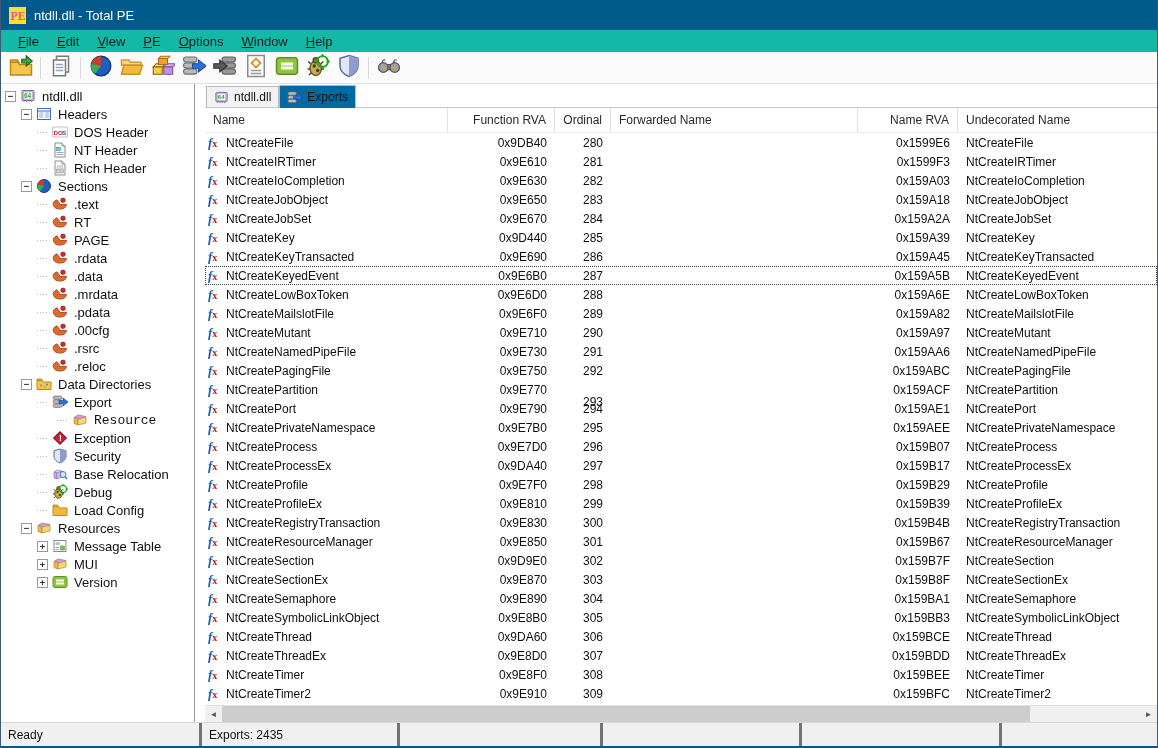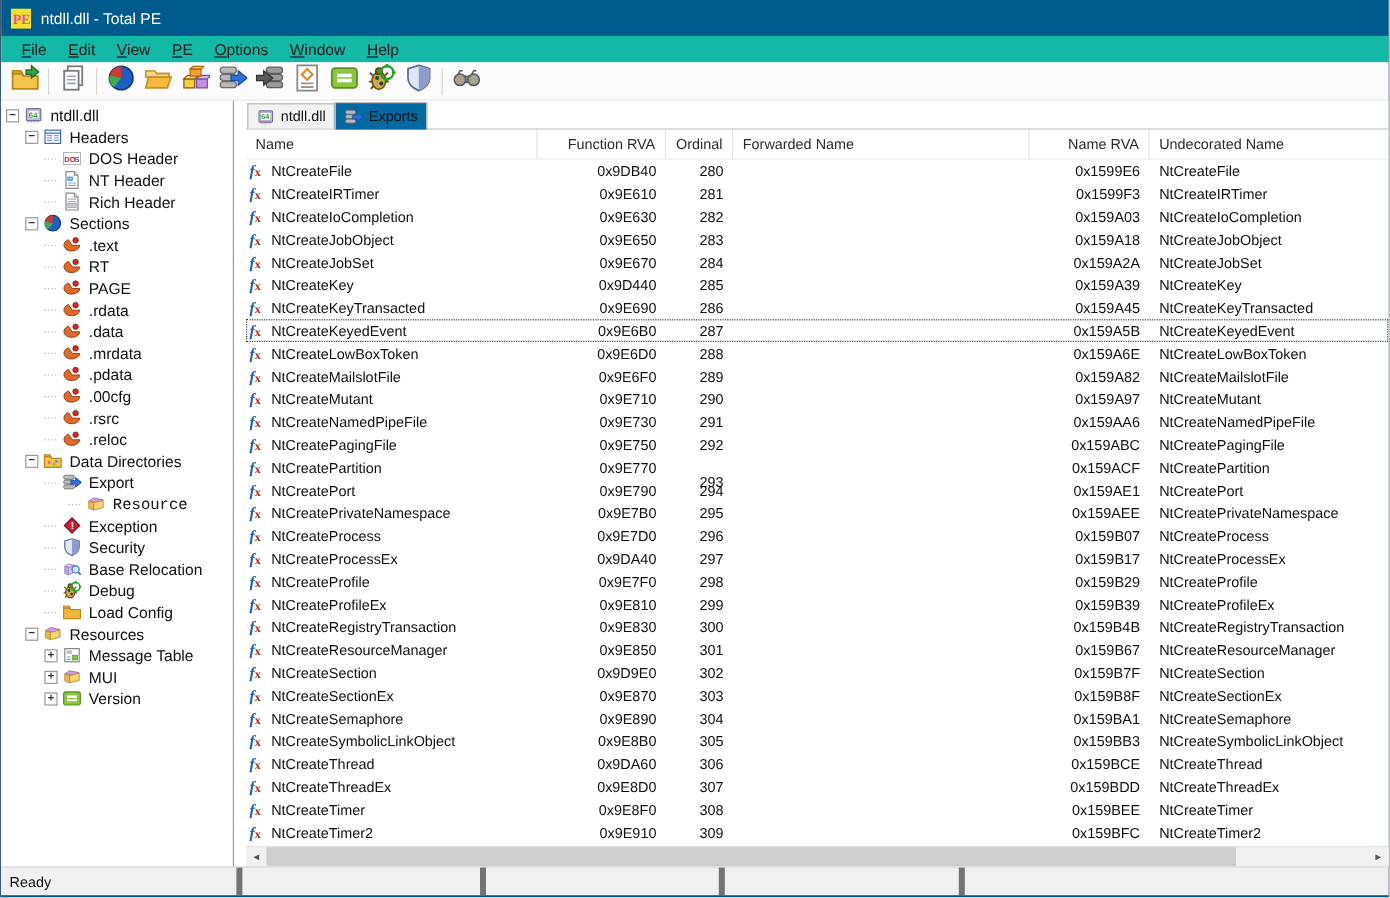--- a/index.html
+++ b/index.html
@@ -71,21 +71,21 @@
   .hscroll { height:17px; flex:0 0 auto; background:#f0f0f0; border-top:1px solid #e0e0e0;
              display:flex; align-items:center; }
   .harrow { width:17px; height:16px; display:flex; align-items:center; justify-content:center;
             color:#555; font-size:8px; background:#f0f0f0; }
   .htrack { flex:1; height:16px; display:flex; }
   .hthumb { width:88%; height:16px; background:#cdcdcd; }
 
   
   .statusbar { height:24px; background:#f0f0f0; border-top:1px solid #d7d7d7; display:flex;
                align-items:stretch; font-size:12px; color:#111; flex:0 0 auto; }
-  .status-seg { display:flex; align-items:center; padding-left:7px; border-right:5px solid #737373; }
+  .status-seg { display:flex; align-items:center; padding-left:7px; border-right:3px solid #737373; }
   .status-seg:last-child { border-right:none; }
   .window-bottom { height:2px; background:#005A8C; flex:0 0 auto; }
 </style>
 </head>
 <body>
 
 <div class="window">
   <div class="titlebar" style="background: rgb(0, 90, 140); color: rgb(255, 255, 255);">
     <span class="appicon">
         <svg viewBox="0 0 16 16">
@@ -900,19 +900,20 @@
         <span class="htrack">
             <span class="hthumb"></span>
           </span>
         <span class="harrow">►</span>
       </div>
     </div>
   </div>
 
   <div class="statusbar">
       <div class="status-seg" style="width: 201px;">Ready</div>
+      <div class="status-seg" style="width: 198px;">Exports: 2435</div>
       <div class="status-seg" style="width: 203px;"></div>
       <div class="status-seg" style="width: 199px;"></div>
       <div class="status-seg" style="width: 200px;"></div>
       <div class="status-seg" style="flex: 1 1 0%;"></div>
     </div>
   <div class="window-bottom" style="background: rgb(0, 90, 140);"></div>
 </div>
 
 </body></html>

